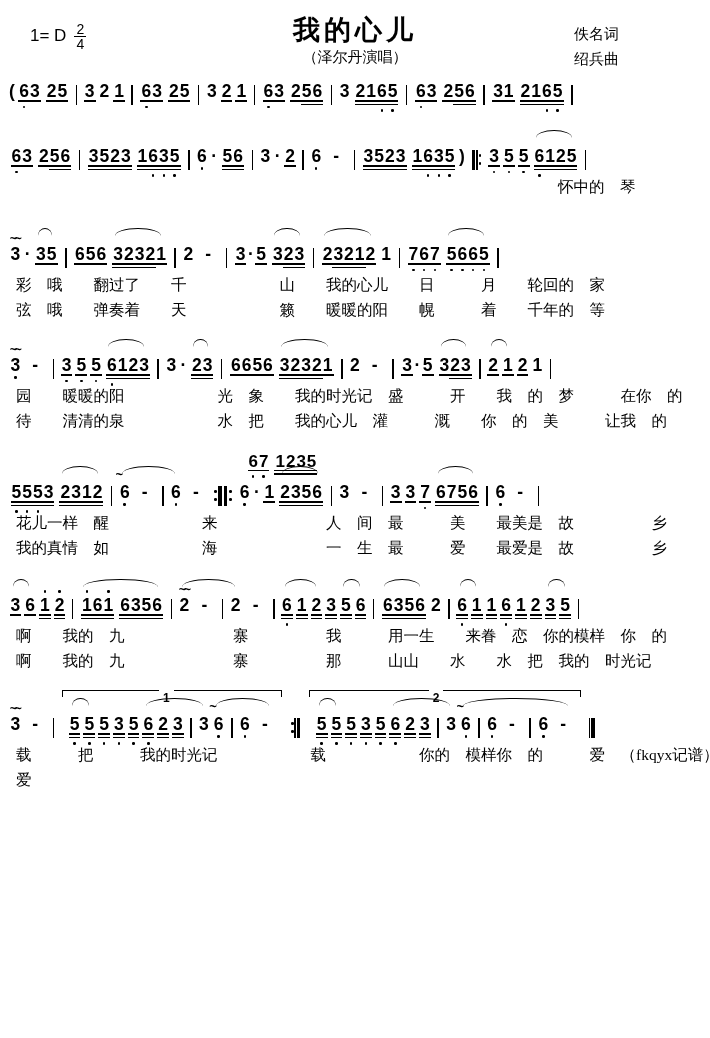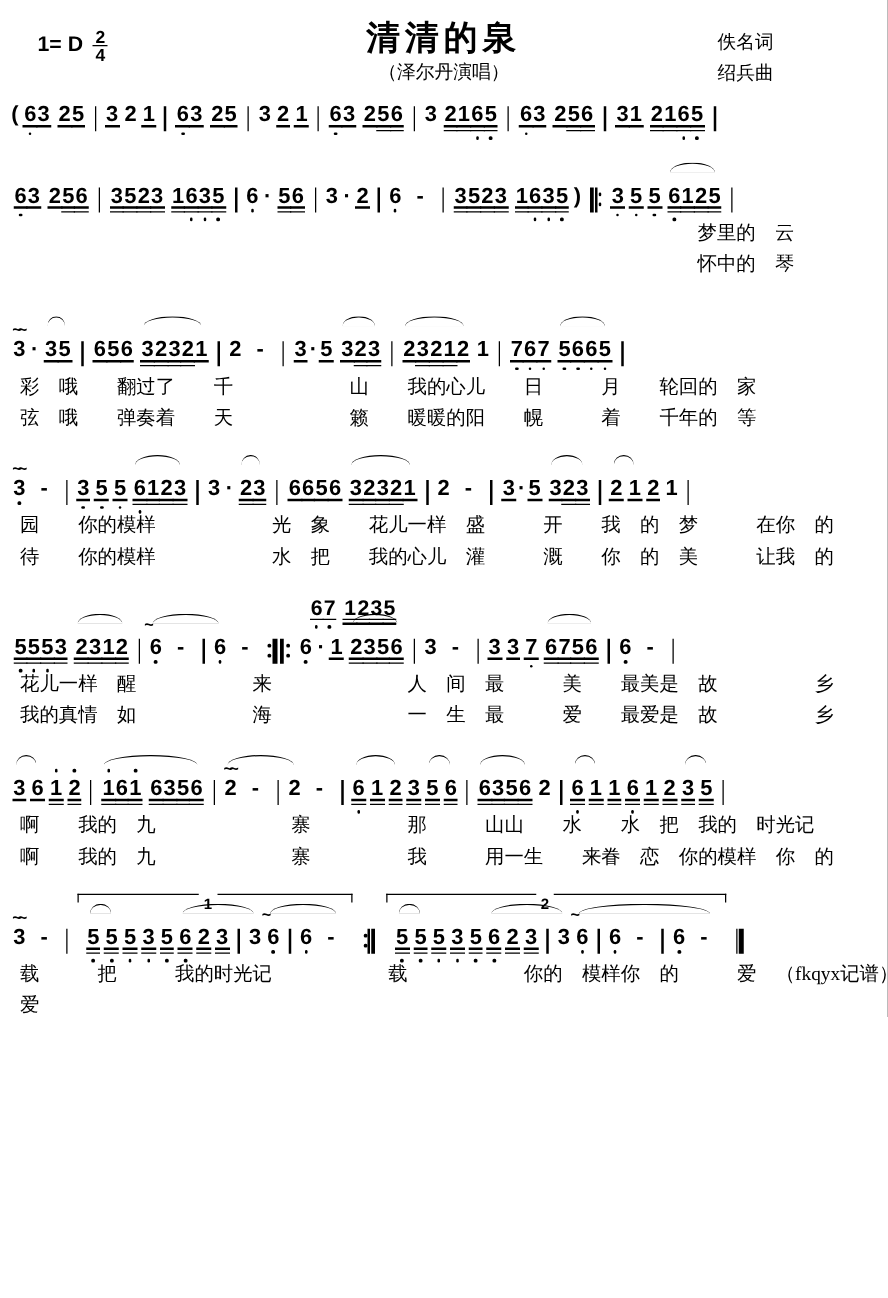--- a/index.html
+++ b/index.html
@@ -1,20 +1,20 @@
 <!DOCTYPE html>
 <html><head>
 <meta charset="utf-8">
 <style>
   html,body{margin:0;padding:0;background:#888;}
   .page{width:710px;height:1038px;background:#fff;color:#000;overflow:hidden;position:relative;
         font-family:"Liberation Sans",sans-serif;}
   
   .header{position:relative;height:66px;}
-  .keysig{position:absolute;left:30px;top:22px;font-size:17px;font-weight:bold;white-space:nowrap;}
+  .keysig{position:absolute;left:30px;top:22px;font-size:17px;font-weight:normal;white-space:nowrap;}
   .tsig{display:inline-block;vertical-align:middle;text-align:center;font-size:14px;margin-left:8px;}
   .tnum{display:block;line-height:1;border-bottom:1.5px solid #000;padding:0 2px;}
   .tden{display:block;line-height:1;}
   .title{position:absolute;left:0;right:0;top:12px;text-align:center;font-size:27px;font-weight:bold;letter-spacing:4px;font-family:"Liberation Serif",serif;}
   .subtitle{position:absolute;left:0;right:0;top:48px;text-align:center;font-size:15px;font-family:"Liberation Serif",serif;}
   .credits{position:absolute;left:574px;top:22px;font-size:15px;line-height:25px;font-family:"Liberation Serif",serif;}
   
   .mline{white-space:nowrap;font-weight:bold;font-size:17.5px;line-height:30px;position:relative;}
   .nt{display:inline-block;position:relative;line-height:1.25;margin:0 2.5px;}
   .grp{display:inline-block;position:relative;margin:0 3px;}
@@ -45,42 +45,41 @@
   .pickup{font-size:17px;}
 </style>
 </head>
 <body>
 
 <div class="page">
   <div class="header">
     <div class="keysig">
       <span>1= D</span><span class="tsig"><span class="tnum">2</span><span class="tden">4</span></span>
     </div>
-    <div class="title">清清的泉</div>
+    <div class="title">我的心儿</div>
     <div class="subtitle">（泽尔丹演唱）</div>
     <div class="credits">
       <div>佚名词</div>
       <div>绍兵曲</div>
     </div>
   </div>
   <div id="score">
       <div class="mline" style="margin-top: 10px; margin-left: 8px;"><span class="par">(</span><span class="grp"><span class="nt">6<i class="ul" style="bottom: 1px;"></i><i class="dt" style="bottom: -5.5px;"></i></span><span class="nt">3<i class="ul" style="bottom: 1px;"></i></span></span><span class="grp"><span class="nt">2<i class="ul" style="bottom: 1px;"></i></span><span class="nt">5<i class="ul" style="bottom: 1px;"></i></span></span><span class="bar"><i class="bthin"></i></span><span class="nt">3<i class="ul" style="bottom: 1px;"></i></span><span class="nt">2</span><span class="nt">1<i class="ul" style="bottom: 1px;"></i></span><span class="bar"><i class="bthin"></i></span><span class="grp"><span class="nt">6<i class="ul" style="bottom: 1px;"></i><i class="dt" style="bottom: -5.5px;"></i></span><span class="nt">3<i class="ul" style="bottom: 1px;"></i></span></span><span class="grp"><span class="nt">2<i class="ul" style="bottom: 1px;"></i></span><span class="nt">5<i class="ul" style="bottom: 1px;"></i></span></span><span class="bar"><i class="bthin"></i></span><span class="nt">3</span><span class="nt">2<i class="ul" style="bottom: 1px;"></i></span><span class="nt">1<i class="ul" style="bottom: 1px;"></i></span><span class="bar"><i class="bthin"></i></span><span class="grp"><span class="nt">6<i class="ul" style="bottom: 1px;"></i><i class="dt" style="bottom: -5.5px;"></i></span><span class="nt">3<i class="ul" style="bottom: 1px;"></i></span></span><span class="grp"><span class="nt">2<i class="ul" style="bottom: 1px;"></i></span><span class="nt">5<i class="ul" style="bottom: 1px;"></i><i class="ul" style="bottom: -2.5px;"></i></span><span class="nt">6<i class="ul" style="bottom: 1px;"></i><i class="ul" style="bottom: -2.5px;"></i></span></span><span class="bar"><i class="bthin"></i></span><span class="nt">3</span><span class="grp"><span class="nt">2<i class="ul" style="bottom: 1px;"></i><i class="ul" style="bottom: -2.5px;"></i></span><span class="nt">1<i class="ul" style="bottom: 1px;"></i><i class="ul" style="bottom: -2.5px;"></i></span><span class="nt">6<i class="ul" style="bottom: 1px;"></i><i class="ul" style="bottom: -2.5px;"></i><i class="dt" style="bottom: -9px;"></i></span><span class="nt">5<i class="ul" style="bottom: 1px;"></i><i class="ul" style="bottom: -2.5px;"></i><i class="dt" style="bottom: -9px;"></i></span></span><span class="bar"><i class="bthin"></i></span><span class="grp"><span class="nt">6<i class="ul" style="bottom: 1px;"></i><i class="dt" style="bottom: -5.5px;"></i></span><span class="nt">3<i class="ul" style="bottom: 1px;"></i></span></span><span class="grp"><span class="nt">2<i class="ul" style="bottom: 1px;"></i></span><span class="nt">5<i class="ul" style="bottom: 1px;"></i><i class="ul" style="bottom: -2.5px;"></i></span><span class="nt">6<i class="ul" style="bottom: 1px;"></i><i class="ul" style="bottom: -2.5px;"></i></span></span><span class="bar"><i class="bthin"></i></span><span class="grp"><span class="nt">3<i class="ul" style="bottom: 1px;"></i></span><span class="nt">1<i class="ul" style="bottom: 1px;"></i></span></span><span class="grp"><span class="nt">2<i class="ul" style="bottom: 1px;"></i><i class="ul" style="bottom: -2.5px;"></i></span><span class="nt">1<i class="ul" style="bottom: 1px;"></i><i class="ul" style="bottom: -2.5px;"></i></span><span class="nt">6<i class="ul" style="bottom: 1px;"></i><i class="ul" style="bottom: -2.5px;"></i><i class="dt" style="bottom: -9px;"></i></span><span class="nt">5<i class="ul" style="bottom: 1px;"></i><i class="ul" style="bottom: -2.5px;"></i><i class="dt" style="bottom: -9px;"></i></span></span><span class="bar"><i class="bthin"></i></span></div>
       <div class="mline" style="margin-top: 32px; margin-left: 8px;"><span class="grp"><span class="nt">6<i class="ul" style="bottom: 1px;"></i><i class="dt" style="bottom: -5.5px;"></i></span><span class="nt">3<i class="ul" style="bottom: 1px;"></i></span></span><span class="grp"><span class="nt">2<i class="ul" style="bottom: 1px;"></i></span><span class="nt">5<i class="ul" style="bottom: 1px;"></i><i class="ul" style="bottom: -2.5px;"></i></span><span class="nt">6<i class="ul" style="bottom: 1px;"></i><i class="ul" style="bottom: -2.5px;"></i></span></span><span class="bar"><i class="bthin"></i></span><span class="grp"><span class="nt">3<i class="ul" style="bottom: 1px;"></i><i class="ul" style="bottom: -2.5px;"></i></span><span class="nt">5<i class="ul" style="bottom: 1px;"></i><i class="ul" style="bottom: -2.5px;"></i></span><span class="nt">2<i class="ul" style="bottom: 1px;"></i><i class="ul" style="bottom: -2.5px;"></i></span><span class="nt">3<i class="ul" style="bottom: 1px;"></i><i class="ul" style="bottom: -2.5px;"></i></span></span><span class="grp"><span class="nt">1<i class="ul" style="bottom: 1px;"></i><i class="ul" style="bottom: -2.5px;"></i></span><span class="nt">6<i class="ul" style="bottom: 1px;"></i><i class="ul" style="bottom: -2.5px;"></i><i class="dt" style="bottom: -9px;"></i></span><span class="nt">3<i class="ul" style="bottom: 1px;"></i><i class="ul" style="bottom: -2.5px;"></i><i class="dt" style="bottom: -9px;"></i></span><span class="nt">5<i class="ul" style="bottom: 1px;"></i><i class="ul" style="bottom: -2.5px;"></i><i class="dt" style="bottom: -9px;"></i></span></span><span class="bar"><i class="bthin"></i></span><span class="nt">6<i class="dt" style="bottom: -2px;"></i></span><span class="aug">·</span><span class="grp"><span class="nt">5<i class="ul" style="bottom: 1px;"></i><i class="ul" style="bottom: -2.5px;"></i></span><span class="nt">6<i class="ul" style="bottom: 1px;"></i><i class="ul" style="bottom: -2.5px;"></i></span></span><span class="bar"><i class="bthin"></i></span><span class="nt">3</span><span class="aug">·</span><span class="nt">2<i class="ul" style="bottom: 1px;"></i></span><span class="bar"><i class="bthin"></i></span><span class="nt">6<i class="dt" style="bottom: -2px;"></i></span><span class="dash">-</span><span class="bar"><i class="bthin"></i></span><span class="grp"><span class="nt">3<i class="ul" style="bottom: 1px;"></i><i class="ul" style="bottom: -2.5px;"></i></span><span class="nt">5<i class="ul" style="bottom: 1px;"></i><i class="ul" style="bottom: -2.5px;"></i></span><span class="nt">2<i class="ul" style="bottom: 1px;"></i><i class="ul" style="bottom: -2.5px;"></i></span><span class="nt">3<i class="ul" style="bottom: 1px;"></i><i class="ul" style="bottom: -2.5px;"></i></span></span><span class="grp"><span class="nt">1<i class="ul" style="bottom: 1px;"></i><i class="ul" style="bottom: -2.5px;"></i></span><span class="nt">6<i class="ul" style="bottom: 1px;"></i><i class="ul" style="bottom: -2.5px;"></i><i class="dt" style="bottom: -9px;"></i></span><span class="nt">3<i class="ul" style="bottom: 1px;"></i><i class="ul" style="bottom: -2.5px;"></i><i class="dt" style="bottom: -9px;"></i></span><span class="nt">5<i class="ul" style="bottom: 1px;"></i><i class="ul" style="bottom: -2.5px;"></i><i class="dt" style="bottom: -9px;"></i></span></span><span class="par">)</span><span class="bar"><i class="bthick"></i><i class="bthin"></i><i class="bdots"></i></span><span class="nt">3<i class="ul" style="bottom: 1px;"></i><i class="dt" style="bottom: -5.5px;"></i></span><span class="nt">5<i class="ul" style="bottom: 1px;"></i><i class="dt" style="bottom: -5.5px;"></i></span><span class="nt">5<i class="ul" style="bottom: 1px;"></i><i class="dt" style="bottom: -5.5px;"></i></span><span class="sl"><span class="grp"><span class="nt">6<i class="ul" style="bottom: 1px;"></i><i class="ul" style="bottom: -2.5px;"></i><i class="dt" style="bottom: -9px;"></i></span><span class="nt">1<i class="ul" style="bottom: 1px;"></i><i class="ul" style="bottom: -2.5px;"></i></span><span class="nt">2<i class="ul" style="bottom: 1px;"></i><i class="ul" style="bottom: -2.5px;"></i></span><span class="nt">5<i class="ul" style="bottom: 1px;"></i><i class="ul" style="bottom: -2.5px;"></i></span></span></span><span class="bar"><i class="bthin"></i></span></div>
-      <div class="lyr" style="margin-left: 558px;">梦里的　云</div>
       <div class="lyr" style="margin-left: 558px;">怀中的　琴</div>
       <div class="mline" style="margin-top: 40px; margin-left: 8px;"><span class="nt">3<i class="md">~~</i></span><span class="aug">·</span><span class="sl"><span class="grp"><span class="nt">3<i class="ul" style="bottom: 1px;"></i></span><span class="nt">5<i class="ul" style="bottom: 1px;"></i></span></span></span><span class="bar"><i class="bthin"></i></span><span class="grp"><span class="nt">6<i class="ul" style="bottom: 1px;"></i></span><span class="nt">5<i class="ul" style="bottom: 1px;"></i></span><span class="nt">6<i class="ul" style="bottom: 1px;"></i></span></span><span class="sl"><span class="grp"><span class="nt">3<i class="ul" style="bottom: 1px;"></i><i class="ul" style="bottom: -2.5px;"></i></span><span class="nt">2<i class="ul" style="bottom: 1px;"></i><i class="ul" style="bottom: -2.5px;"></i></span><span class="nt">3<i class="ul" style="bottom: 1px;"></i><i class="ul" style="bottom: -2.5px;"></i></span><span class="nt">2<i class="ul" style="bottom: 1px;"></i><i class="ul" style="bottom: -2.5px;"></i></span><span class="nt">1<i class="ul" style="bottom: 1px;"></i></span></span></span><span class="bar"><i class="bthin"></i></span><span class="nt">2</span><span class="dash">-</span><span class="bar"><i class="bthin"></i></span><span class="grp"><span class="nt">3<i class="ul" style="bottom: 1px;"></i></span><span class="aug">·</span><span class="nt">5<i class="ul" style="bottom: 1px;"></i></span></span><span class="sl"><span class="grp"><span class="nt">3<i class="ul" style="bottom: 1px;"></i></span><span class="nt">2<i class="ul" style="bottom: 1px;"></i><i class="ul" style="bottom: -2.5px;"></i></span><span class="nt">3<i class="ul" style="bottom: 1px;"></i><i class="ul" style="bottom: -2.5px;"></i></span></span></span><span class="bar"><i class="bthin"></i></span><span class="sl"><span class="grp"><span class="nt">2<i class="ul" style="bottom: 1px;"></i></span><span class="nt">3<i class="ul" style="bottom: 1px;"></i><i class="ul" style="bottom: -2.5px;"></i></span><span class="nt">2<i class="ul" style="bottom: 1px;"></i><i class="ul" style="bottom: -2.5px;"></i></span><span class="nt">1<i class="ul" style="bottom: 1px;"></i><i class="ul" style="bottom: -2.5px;"></i></span><span class="nt">2<i class="ul" style="bottom: 1px;"></i></span></span></span><span class="nt">1</span><span class="bar"><i class="bthin"></i></span><span class="grp"><span class="nt">7<i class="ul" style="bottom: 1px;"></i><i class="dt" style="bottom: -5.5px;"></i></span><span class="nt">6<i class="ul" style="bottom: 1px;"></i><i class="dt" style="bottom: -5.5px;"></i></span><span class="nt">7<i class="ul" style="bottom: 1px;"></i><i class="dt" style="bottom: -5.5px;"></i></span></span><span class="sl"><span class="grp"><span class="nt">5<i class="ul" style="bottom: 1px;"></i><i class="dt" style="bottom: -5.5px;"></i></span><span class="nt">6<i class="ul" style="bottom: 1px;"></i><i class="dt" style="bottom: -5.5px;"></i></span><span class="nt">6<i class="ul" style="bottom: 1px;"></i><i class="dt" style="bottom: -5.5px;"></i></span><span class="nt">5<i class="ul" style="bottom: 1px;"></i><i class="dt" style="bottom: -5.5px;"></i></span></span></span><span class="bar"><i class="bthin"></i></span></div>
       <div class="lyr" style="margin-left: 16px;">彩　哦　　翻过了　　千　　　　　　山　　我的心儿　　日　　　月　　轮回的　家</div>
       <div class="lyr" style="margin-left: 16px;">弦　哦　　弹奏着　　天　　　　　　籁　　暖暖的阳　　幌　　　着　　千年的　等</div>
       <div class="mline" style="margin-top: 28px; margin-left: 8px;"><span class="nt">3<i class="dt" style="bottom: -2px;"></i><i class="md">~~</i></span><span class="dash">-</span><span class="bar"><i class="bthin"></i></span><span class="nt">3<i class="ul" style="bottom: 1px;"></i><i class="dt" style="bottom: -5.5px;"></i></span><span class="nt">5<i class="ul" style="bottom: 1px;"></i><i class="dt" style="bottom: -5.5px;"></i></span><span class="nt">5<i class="ul" style="bottom: 1px;"></i><i class="dt" style="bottom: -5.5px;"></i></span><span class="sl"><span class="grp"><span class="nt">6<i class="ul" style="bottom: 1px;"></i><i class="ul" style="bottom: -2.5px;"></i><i class="dt" style="bottom: -9px;"></i></span><span class="nt">1<i class="ul" style="bottom: 1px;"></i><i class="ul" style="bottom: -2.5px;"></i></span><span class="nt">2<i class="ul" style="bottom: 1px;"></i><i class="ul" style="bottom: -2.5px;"></i></span><span class="nt">3<i class="ul" style="bottom: 1px;"></i><i class="ul" style="bottom: -2.5px;"></i></span></span></span><span class="bar"><i class="bthin"></i></span><span class="nt">3</span><span class="aug">·</span><span class="sl"><span class="grp"><span class="nt">2<i class="ul" style="bottom: 1px;"></i><i class="ul" style="bottom: -2.5px;"></i></span><span class="nt">3<i class="ul" style="bottom: 1px;"></i><i class="ul" style="bottom: -2.5px;"></i></span></span></span><span class="bar"><i class="bthin"></i></span><span class="grp"><span class="nt">6<i class="ul" style="bottom: 1px;"></i></span><span class="nt">6<i class="ul" style="bottom: 1px;"></i></span><span class="nt">5<i class="ul" style="bottom: 1px;"></i></span><span class="nt">6<i class="ul" style="bottom: 1px;"></i></span></span><span class="sl"><span class="grp"><span class="nt">3<i class="ul" style="bottom: 1px;"></i><i class="ul" style="bottom: -2.5px;"></i></span><span class="nt">2<i class="ul" style="bottom: 1px;"></i><i class="ul" style="bottom: -2.5px;"></i></span><span class="nt">3<i class="ul" style="bottom: 1px;"></i><i class="ul" style="bottom: -2.5px;"></i></span><span class="nt">2<i class="ul" style="bottom: 1px;"></i><i class="ul" style="bottom: -2.5px;"></i></span><span class="nt">1<i class="ul" style="bottom: 1px;"></i></span></span></span><span class="bar"><i class="bthin"></i></span><span class="nt">2</span><span class="dash">-</span><span class="bar"><i class="bthin"></i></span><span class="grp"><span class="nt">3<i class="ul" style="bottom: 1px;"></i></span><span class="aug">·</span><span class="nt">5<i class="ul" style="bottom: 1px;"></i></span></span><span class="sl"><span class="grp"><span class="nt">3<i class="ul" style="bottom: 1px;"></i></span><span class="nt">2<i class="ul" style="bottom: 1px;"></i><i class="ul" style="bottom: -2.5px;"></i></span><span class="nt">3<i class="ul" style="bottom: 1px;"></i><i class="ul" style="bottom: -2.5px;"></i></span></span></span><span class="bar"><i class="bthin"></i></span><span class="sl"><span class="nt">2<i class="ul" style="bottom: 1px;"></i></span><span class="nt">1<i class="ul" style="bottom: 1px;"></i></span></span><span class="nt">2<i class="ul" style="bottom: 1px;"></i></span><span class="nt">1</span><span class="bar"><i class="bthin"></i></span></div>
-      <div class="lyr" style="margin-left: 16px;">园　　你的模样　　　　　　光　象　　花儿一样　盛　　　开　　我　的　梦　　　在你　的</div>
-      <div class="lyr" style="margin-left: 16px;">待　　你的模样　　　　　　水　把　　我的心儿　灌　　　溉　　你　的　美　　　让我　的</div>
+      <div class="lyr" style="margin-left: 16px;">园　　暖暖的阳　　　　　　光　象　　我的时光记　盛　　　开　　我　的　梦　　　在你　的</div>
+      <div class="lyr" style="margin-left: 16px;">待　　清清的泉　　　　　　水　把　　我的心儿　灌　　　溉　　你　的　美　　　让我　的</div>
       <div class="mline pickup" style="margin-left: 245px; margin-top: 14px;"><span class="grp"><span class="nt">6<i class="ul" style="bottom: 1px;"></i><i class="dt" style="bottom: -5.5px;"></i></span><span class="nt">7<i class="ul" style="bottom: 1px;"></i><i class="dt" style="bottom: -5.5px;"></i></span></span><span class="grp"><span class="nt">1<i class="ul" style="bottom: 1px;"></i><i class="ul" style="bottom: -2.5px;"></i></span><span class="nt">2<i class="ul" style="bottom: 1px;"></i><i class="ul" style="bottom: -2.5px;"></i></span><span class="nt">3<i class="ul" style="bottom: 1px;"></i><i class="ul" style="bottom: -2.5px;"></i></span><span class="nt">5<i class="ul" style="bottom: 1px;"></i><i class="ul" style="bottom: -2.5px;"></i></span></span></div>
       <div class="mline" style="margin-top: 0px; margin-left: 8px;"><span class="grp"><span class="nt">5<i class="ul" style="bottom: 1px;"></i><i class="ul" style="bottom: -2.5px;"></i><i class="dt" style="bottom: -9px;"></i></span><span class="nt">5<i class="ul" style="bottom: 1px;"></i><i class="ul" style="bottom: -2.5px;"></i><i class="dt" style="bottom: -9px;"></i></span><span class="nt">5<i class="ul" style="bottom: 1px;"></i><i class="ul" style="bottom: -2.5px;"></i><i class="dt" style="bottom: -9px;"></i></span><span class="nt">3<i class="ul" style="bottom: 1px;"></i><i class="ul" style="bottom: -2.5px;"></i></span></span><span class="sl"><span class="grp"><span class="nt">2<i class="ul" style="bottom: 1px;"></i><i class="ul" style="bottom: -2.5px;"></i></span><span class="nt">3<i class="ul" style="bottom: 1px;"></i><i class="ul" style="bottom: -2.5px;"></i></span><span class="nt">1<i class="ul" style="bottom: 1px;"></i><i class="ul" style="bottom: -2.5px;"></i></span><span class="nt">2<i class="ul" style="bottom: 1px;"></i><i class="ul" style="bottom: -2.5px;"></i></span></span></span><span class="bar"><i class="bthin"></i></span><span class="sl tl"><span class="nt">6<i class="dt" style="bottom: -2px;"></i></span><span class="dash">-</span><span class="bar"><i class="bthin"></i></span><span class="nt">6<i class="dt" style="bottom: -2px;"></i></span></span><span class="dash">-</span><span class="bar"><i class="bdots"></i><i class="bthick"></i><i class="bthick"></i><i class="bdots"></i></span><span class="nt">6<i class="dt" style="bottom: -2px;"></i></span><span class="aug">·</span><span class="nt">1<i class="ul" style="bottom: 1px;"></i></span><span class="sl"><span class="grp"><span class="nt">2<i class="ul" style="bottom: 1px;"></i><i class="ul" style="bottom: -2.5px;"></i></span><span class="nt">3<i class="ul" style="bottom: 1px;"></i><i class="ul" style="bottom: -2.5px;"></i></span><span class="nt">5<i class="ul" style="bottom: 1px;"></i><i class="ul" style="bottom: -2.5px;"></i></span><span class="nt">6<i class="ul" style="bottom: 1px;"></i><i class="ul" style="bottom: -2.5px;"></i></span></span></span><span class="bar"><i class="bthin"></i></span><span class="nt">3</span><span class="dash">-</span><span class="bar"><i class="bthin"></i></span><span class="nt">3<i class="ul" style="bottom: 1px;"></i></span><span class="nt">3<i class="ul" style="bottom: 1px;"></i></span><span class="nt">7<i class="ul" style="bottom: 1px;"></i><i class="dt" style="bottom: -5.5px;"></i></span><span class="sl"><span class="grp"><span class="nt">6<i class="ul" style="bottom: 1px;"></i><i class="ul" style="bottom: -2.5px;"></i></span><span class="nt">7<i class="ul" style="bottom: 1px;"></i><i class="ul" style="bottom: -2.5px;"></i></span><span class="nt">5<i class="ul" style="bottom: 1px;"></i><i class="ul" style="bottom: -2.5px;"></i></span><span class="nt">6<i class="ul" style="bottom: 1px;"></i><i class="ul" style="bottom: -2.5px;"></i></span></span></span><span class="bar"><i class="bthin"></i></span><span class="nt">6<i class="dt" style="bottom: -2px;"></i></span><span class="dash">-</span><span class="bar"><i class="bthin"></i></span></div>
       <div class="lyr" style="margin-left: 16px;">花儿一样　醒　　　　　　来　　　　　　　人　间　最　　　美　　最美是　故　　　　　乡</div>
       <div class="lyr" style="margin-left: 16px;">我的真情　如　　　　　　海　　　　　　　一　生　最　　　爱　　最爱是　故　　　　　乡</div>
       <div class="mline" style="margin-top: 30px; margin-left: 8px;"><span class="sl"><span class="nt">3<i class="ul" style="bottom: 1px;"></i></span><span class="nt">6<i class="ul" style="bottom: 1px;"></i></span></span><span class="nt">1<i class="ul" style="bottom: 1px;"></i><i class="ul" style="bottom: -2.5px;"></i><i class="dt" style="top: -5px;"></i></span><span class="nt">2<i class="ul" style="bottom: 1px;"></i><i class="ul" style="bottom: -2.5px;"></i><i class="dt" style="top: -5px;"></i></span><span class="bar"><i class="bthin"></i></span><span class="sl"><span class="grp"><span class="nt">1<i class="ul" style="bottom: 1px;"></i><i class="ul" style="bottom: -2.5px;"></i><i class="dt" style="top: -5px;"></i></span><span class="nt">6<i class="ul" style="bottom: 1px;"></i><i class="ul" style="bottom: -2.5px;"></i></span><span class="nt">1<i class="ul" style="bottom: 1px;"></i><i class="ul" style="bottom: -2.5px;"></i><i class="dt" style="top: -5px;"></i></span></span><span class="grp"><span class="nt">6<i class="ul" style="bottom: 1px;"></i><i class="ul" style="bottom: -2.5px;"></i></span><span class="nt">3<i class="ul" style="bottom: 1px;"></i><i class="ul" style="bottom: -2.5px;"></i></span><span class="nt">5<i class="ul" style="bottom: 1px;"></i><i class="ul" style="bottom: -2.5px;"></i></span><span class="nt">6<i class="ul" style="bottom: 1px;"></i><i class="ul" style="bottom: -2.5px;"></i></span></span></span><span class="bar"><i class="bthin"></i></span><span class="sl"><span class="nt">2<i class="md">~~</i></span><span class="dash">-</span><span class="bar"><i class="bthin"></i></span><span class="nt">2</span></span><span class="dash">-</span><span class="bar"><i class="bthin"></i></span><span class="sl"><span class="nt">6<i class="ul" style="bottom: 1px;"></i><i class="ul" style="bottom: -2.5px;"></i><i class="dt" style="bottom: -9px;"></i></span><span class="nt">1<i class="ul" style="bottom: 1px;"></i><i class="ul" style="bottom: -2.5px;"></i></span><span class="nt">2<i class="ul" style="bottom: 1px;"></i><i class="ul" style="bottom: -2.5px;"></i></span></span><span class="nt">3<i class="ul" style="bottom: 1px;"></i><i class="ul" style="bottom: -2.5px;"></i></span><span class="sl"><span class="nt">5<i class="ul" style="bottom: 1px;"></i><i class="ul" style="bottom: -2.5px;"></i></span><span class="nt">6<i class="ul" style="bottom: 1px;"></i><i class="ul" style="bottom: -2.5px;"></i></span></span><span class="bar"><i class="bthin"></i></span><span class="sl"><span class="grp"><span class="nt">6<i class="ul" style="bottom: 1px;"></i><i class="ul" style="bottom: -2.5px;"></i></span><span class="nt">3<i class="ul" style="bottom: 1px;"></i><i class="ul" style="bottom: -2.5px;"></i></span><span class="nt">5<i class="ul" style="bottom: 1px;"></i><i class="ul" style="bottom: -2.5px;"></i></span><span class="nt">6<i class="ul" style="bottom: 1px;"></i><i class="ul" style="bottom: -2.5px;"></i></span></span></span><span class="nt">2</span><span class="bar"><i class="bthin"></i></span><span class="sl"><span class="nt">6<i class="ul" style="bottom: 1px;"></i><i class="ul" style="bottom: -2.5px;"></i><i class="dt" style="bottom: -9px;"></i></span><span class="nt">1<i class="ul" style="bottom: 1px;"></i><i class="ul" style="bottom: -2.5px;"></i></span></span><span class="nt">1<i class="ul" style="bottom: 1px;"></i><i class="ul" style="bottom: -2.5px;"></i></span><span class="nt">6<i class="ul" style="bottom: 1px;"></i><i class="ul" style="bottom: -2.5px;"></i><i class="dt" style="bottom: -9px;"></i></span><span class="nt">1<i class="ul" style="bottom: 1px;"></i><i class="ul" style="bottom: -2.5px;"></i></span><span class="nt">2<i class="ul" style="bottom: 1px;"></i><i class="ul" style="bottom: -2.5px;"></i></span><span class="sl"><span class="nt">3<i class="ul" style="bottom: 1px;"></i><i class="ul" style="bottom: -2.5px;"></i></span><span class="nt">5<i class="ul" style="bottom: 1px;"></i><i class="ul" style="bottom: -2.5px;"></i></span></span><span class="bar"><i class="bthin"></i></span></div>
+      <div class="lyr" style="margin-left: 16px;">啊　　我的　九　　　　　　　寨　　　　　我　　　用一生　　来眷　恋　你的模样　你　的</div>
       <div class="lyr" style="margin-left: 16px;">啊　　我的　九　　　　　　　寨　　　　　那　　　山山　　水　　水　把　我的　时光记</div>
-      <div class="lyr" style="margin-left: 16px;">啊　　我的　九　　　　　　　寨　　　　　我　　　用一生　　来眷　恋　你的模样　你　的</div>
       <div class="mline" style="margin-top: 36px; margin-left: 8px;"><span class="nt">3<i class="md">~~</i></span><span class="dash">-</span><span class="bar"><i class="bthin"></i></span><span class="volta"><span class="vlabel">1</span><span class="sl"><span class="nt">5<i class="ul" style="bottom: 1px;"></i><i class="ul" style="bottom: -2.5px;"></i><i class="dt" style="bottom: -9px;"></i></span><span class="nt">5<i class="ul" style="bottom: 1px;"></i><i class="ul" style="bottom: -2.5px;"></i><i class="dt" style="bottom: -9px;"></i></span></span><span class="nt">5<i class="ul" style="bottom: 1px;"></i><i class="ul" style="bottom: -2.5px;"></i><i class="dt" style="bottom: -9px;"></i></span><span class="nt">3<i class="ul" style="bottom: 1px;"></i><i class="ul" style="bottom: -2.5px;"></i><i class="dt" style="bottom: -9px;"></i></span><span class="nt">5<i class="ul" style="bottom: 1px;"></i><i class="ul" style="bottom: -2.5px;"></i><i class="dt" style="bottom: -9px;"></i></span><span class="sl"><span class="nt">6<i class="ul" style="bottom: 1px;"></i><i class="ul" style="bottom: -2.5px;"></i><i class="dt" style="bottom: -9px;"></i></span><span class="nt">2<i class="ul" style="bottom: 1px;"></i><i class="ul" style="bottom: -2.5px;"></i></span><span class="nt">3<i class="ul" style="bottom: 1px;"></i><i class="ul" style="bottom: -2.5px;"></i></span><span class="bar"><i class="bthin"></i></span><span class="nt">3</span></span><span class="sl tl"><span class="nt">6<i class="dt" style="bottom: -2px;"></i></span><span class="bar"><i class="bthin"></i></span><span class="nt">6<i class="dt" style="bottom: -2px;"></i></span><span class="dash">-</span></span></span><span class="bar"><i class="bdots"></i><i class="bthin"></i><i class="bthick"></i></span><span class="volta"><span class="vlabel">2</span><span class="sl"><span class="nt">5<i class="ul" style="bottom: 1px;"></i><i class="ul" style="bottom: -2.5px;"></i><i class="dt" style="bottom: -9px;"></i></span><span class="nt">5<i class="ul" style="bottom: 1px;"></i><i class="ul" style="bottom: -2.5px;"></i><i class="dt" style="bottom: -9px;"></i></span></span><span class="nt">5<i class="ul" style="bottom: 1px;"></i><i class="ul" style="bottom: -2.5px;"></i><i class="dt" style="bottom: -9px;"></i></span><span class="nt">3<i class="ul" style="bottom: 1px;"></i><i class="ul" style="bottom: -2.5px;"></i><i class="dt" style="bottom: -9px;"></i></span><span class="nt">5<i class="ul" style="bottom: 1px;"></i><i class="ul" style="bottom: -2.5px;"></i><i class="dt" style="bottom: -9px;"></i></span><span class="sl"><span class="nt">6<i class="ul" style="bottom: 1px;"></i><i class="ul" style="bottom: -2.5px;"></i><i class="dt" style="bottom: -9px;"></i></span><span class="nt">2<i class="ul" style="bottom: 1px;"></i><i class="ul" style="bottom: -2.5px;"></i></span><span class="nt">3<i class="ul" style="bottom: 1px;"></i><i class="ul" style="bottom: -2.5px;"></i></span><span class="bar"><i class="bthin"></i></span><span class="nt">3</span></span><span class="sl tl"><span class="nt">6<i class="dt" style="bottom: -2px;"></i></span><span class="bar"><i class="bthin"></i></span><span class="nt">6<i class="dt" style="bottom: -2px;"></i></span><span class="dash">-</span><span class="bar"><i class="bthin"></i></span><span class="nt">6<i class="dt" style="bottom: -2px;"></i></span><span class="dash">-</span></span></span><span class="bar"><i class="bthin"></i><i class="bthick"></i></span></div>
       <div class="lyr" style="margin-left: 16px;">载　　　把　　　我的时光记　　　　　　载　　　　　　你的　模样你　的　　　爱　（fkqyx记谱）</div>
       <div class="lyr" style="margin-left: 16px;">爱</div>
     </div>
 </div>
 
 </body></html>

